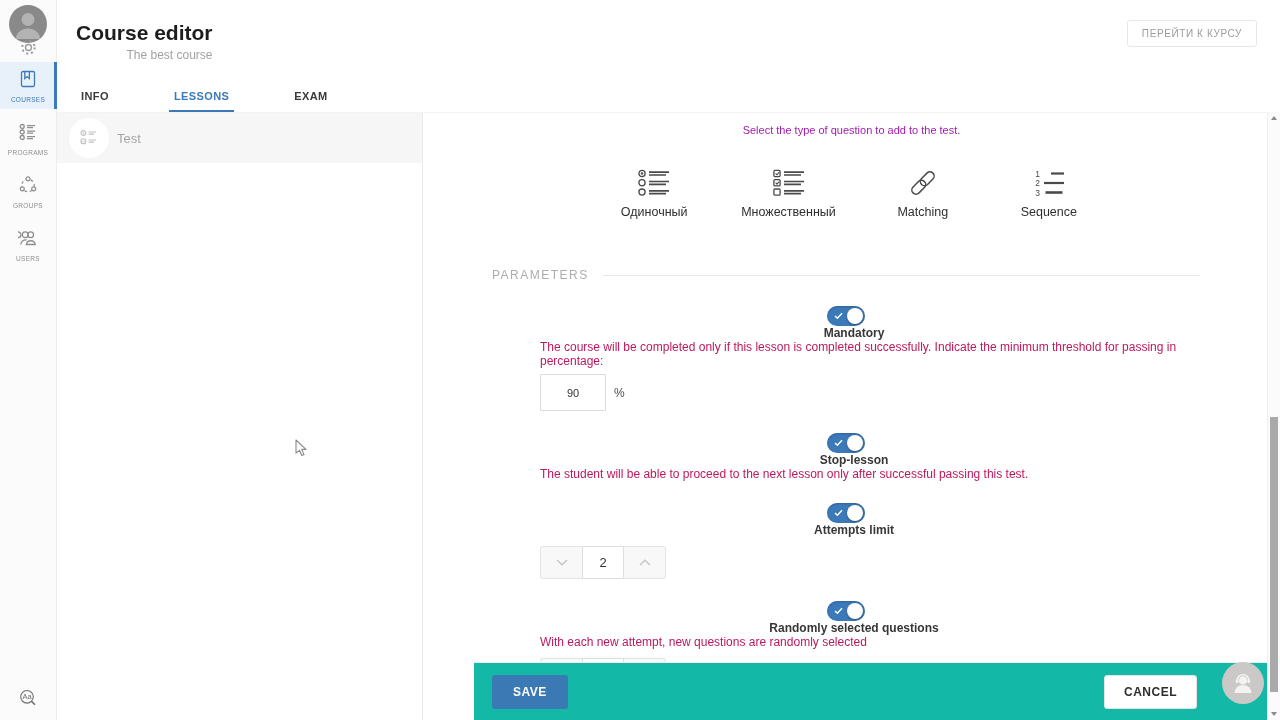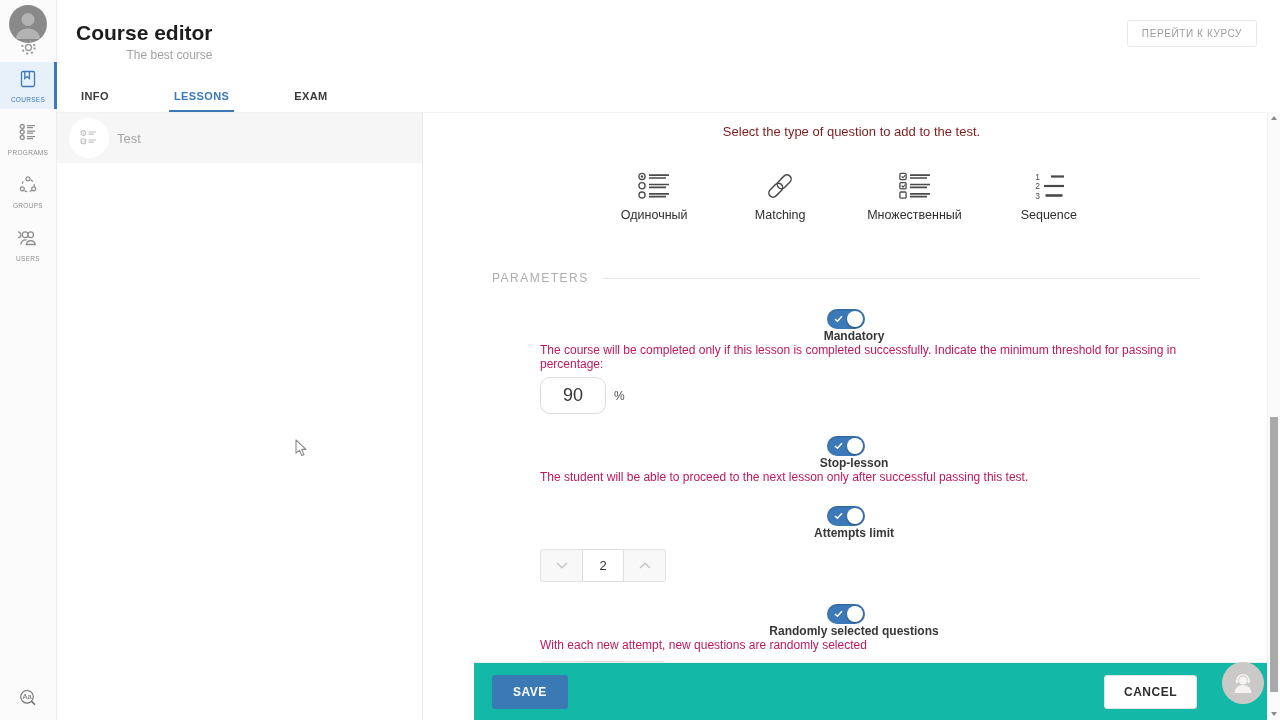--- a/index.html
+++ b/index.html
@@ -34,43 +34,43 @@
 
   
   .app-body { position:absolute; top:112px; left:0; right:0; bottom:0; display:flex; border-top:1px solid #f3f3f3; }
   .lessons { width:366px; flex:none; background:#fff; border-right:1px solid #e9e9e9; }
   .lesson-row { height:50px; background:#f6f6f6; display:flex; align-items:center; padding:0 12px; cursor:pointer; }
   .lesson-circle { width:40px; height:40px; border-radius:50%; background:#fff; display:flex; align-items:center; justify-content:center; flex:none; }
   .lesson-title { margin-left:8px; font-size:13px; color:#a6a6a6; }
 
   
   .editor { flex:1; position:relative; background:#fff; }
-  .prompt { text-align:center; font-size:13px; color:#7f1d1d; padding-top:11px; }
+  .prompt { text-align:center; font-size:11px; color:#a21caf; padding-top:11px; }
   .qtypes { display:flex; justify-content:center; gap:48px; margin-top:32px; }
   .qtype { display:flex; flex-direction:column; align-items:center; min-width:78px; cursor:pointer; }
   .qicon { height:30px; display:flex; align-items:center; }
   .qlabel { font-size:12.5px; color:#2f2f2f; margin-top:7px; }
 
   .params-head { display:flex; align-items:center; margin:49px 80px 0 69px; }
   .params-title { font-size:12px; color:#adadad; letter-spacing:1.5px; flex:none; }
   .params-rule { flex:1; height:1px; background:#e8e8e8; margin-left:14px; }
 
   .param { margin:0 80px 0 69px; }
   .param-head { display:flex; align-items:center; margin-top:22px;flex-direction:column; }
   .param:first-of-type .param-head { margin-top:24px; }
   .toggle { position:relative; width:38px; height:20px; border-radius:10px; background:#3b79b8; flex:none; cursor:pointer;
             box-shadow:inset 0 1px 2px rgba(0,0,0,.18); }
   .toggle .check { position:absolute; left:7px; top:6px; }
   .knob { position:absolute; right:2px; top:2px; width:16px; height:16px; border-radius:50%; background:#fff; box-shadow:0 1px 2px rgba(0,0,0,.35); }
   .param-label { margin-left:16px; font-size:12px; font-weight:700; color:#373737; }
   .param-desc { margin:0 0 0 48px; font-size:12px; color:#be185d; }
 
   .inline-input { display:flex; align-items:center; margin:6px 0 0 48px; }
-  .pct-input { width:66px; height:37px; border:1px solid #dcdcdc; border-radius:10px; text-align:center;
-               font-family:inherit; font-size:18px; color:#333; background:#fff; }
+  .pct-input { width:66px; height:37px; border:1px solid #dcdcdc; border-radius:1px; text-align:center;
+               font-family:inherit; font-size:11px; color:#333; background:#fff; }
   .suffix { margin-left:8px; font-size:12px; color:#4c4c4c; }
 
   .stepper { display:flex; align-items:center; margin:9px 0 0 48px; }
   .step { width:42px; height:33px; background:#f8f8f8; border:1px solid #e4e4e4; display:flex; align-items:center; justify-content:center; cursor:pointer; padding:0; }
   .step.down { border-radius:3px 0 0 3px; border-right:none; }
   .step.up   { border-radius:0 3px 3px 0; border-left:none; }
   .step-value { width:42px; height:33px; border:1px solid #dedede; background:#fff; text-align:center;
                 font-family:inherit; font-size:13px; color:#333; }
   .of-suffix { margin-left:14px; font-size:12px; color:#333; }
 
@@ -209,41 +209,41 @@
                   <circle cx="5" cy="4.5" r="1.2" fill="#4a4a4a" stroke="none"></circle>
                 <circle cx="5" cy="13.8" r="3.1"></circle>
                 <circle cx="5" cy="23.1" r="3.1"></circle>
                 <path d="M12 3.2 h20 M12 6 h17 M12 12.5 h20 M12 15.3 h17 M12 21.8 h20 M12 24.6 h17" stroke-width="1.7"></path>
               </svg>
             </span>
             <span class="qlabel">Одиночный</span>
           </div>
           <div class="qtype">
             <span class="qicon">
-              <svg width="30" height="30" viewBox="0 0 30 30" fill="none" stroke="#4a4a4a" stroke-width="1.5">
-                <g transform="rotate(-45 15 15)">
-                  <rect x="1" y="10.8" width="16" height="8.4" rx="4.2"></rect>
-                  <rect x="13" y="10.8" width="16" height="8.4" rx="4.2"></rect>
-                </g>
-              </svg>
-            </span>
-            <span class="qlabel">Matching</span>
-          </div>
-          <div class="qtype">
-            <span class="qicon">
               <svg width="34" height="28" viewBox="0 0 34 28" fill="none" stroke="#4a4a4a" stroke-width="1.3">
                 <rect x="1.9" y="1.4" width="6.2" height="6.2" rx="1"></rect>
                   <path d="M3.6 4.4 l1.4 1.4 2.3 -2.6" stroke-width="1.1"></path>
                 <rect x="1.9" y="10.7" width="6.2" height="6.2" rx="1"></rect>
                   <path d="M3.6 13.7 l1.4 1.4 2.3 -2.6" stroke-width="1.1"></path>
                 <rect x="1.9" y="20" width="6.2" height="6.2" rx="1"></rect>
                 <path d="M12 3.2 h20 M12 6 h17 M12 12.5 h20 M12 15.3 h17 M12 21.8 h20 M12 24.6 h17" stroke-width="1.7"></path>
               </svg>
             </span>
             <span class="qlabel">Множественный</span>
+          </div>
+          <div class="qtype">
+            <span class="qicon">
+              <svg width="30" height="30" viewBox="0 0 30 30" fill="none" stroke="#4a4a4a" stroke-width="1.5">
+                <g transform="rotate(-45 15 15)">
+                  <rect x="1" y="10.8" width="16" height="8.4" rx="4.2"></rect>
+                  <rect x="13" y="10.8" width="16" height="8.4" rx="4.2"></rect>
+                </g>
+              </svg>
+            </span>
+            <span class="qlabel">Matching</span>
           </div>
           <div class="qtype">
             <span class="qicon">
               <svg width="34" height="28" viewBox="0 0 34 28" fill="none" stroke="#4a4a4a">
                 <text x="8" y="7.5" font-size="8.5" fill="#4a4a4a" stroke="none" text-anchor="end" font-family="Liberation Sans, sans-serif">1</text>
                 <text x="8" y="17" font-size="8.5" fill="#4a4a4a" stroke="none" text-anchor="end" font-family="Liberation Sans, sans-serif">2</text>
                 <text x="8" y="26.5" font-size="8.5" fill="#4a4a4a" stroke="none" text-anchor="end" font-family="Liberation Sans, sans-serif">3</text>
                 <path d="M19 4.5 h13" stroke-width="2.2"></path>
                 <path d="M12 14 h20" stroke-width="2.2"></path>
                 <path d="M13.5 23.5 h17" stroke-width="2.6"></path>

